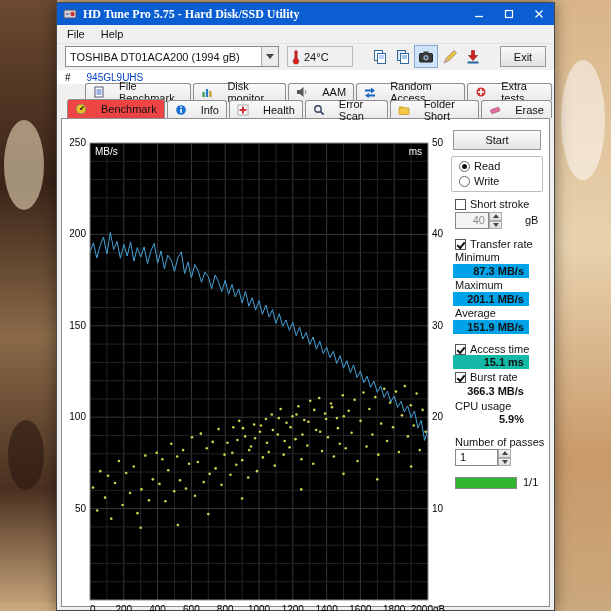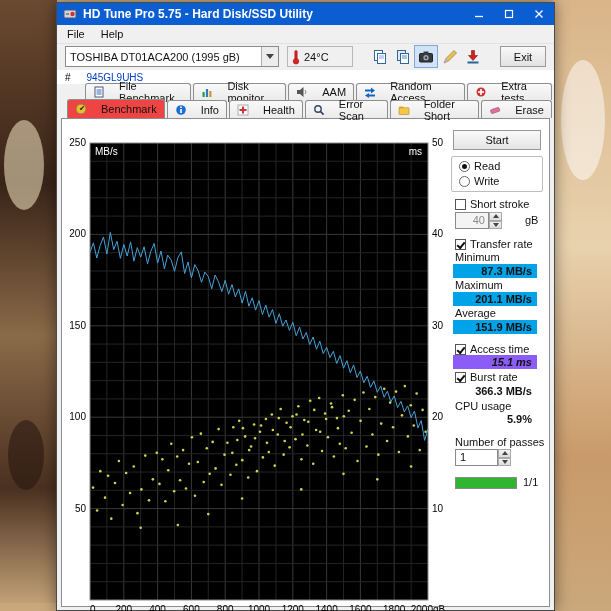--- a/index.html
+++ b/index.html
@@ -9,21 +9,21 @@
   .blob{position:absolute;border-radius:50%;}
   .wp-left{position:absolute;left:0;top:0;width:57px;height:611px;
     background:linear-gradient(180deg,#6b4a30 0%,#3a2418 30%,#8a6a48 55%,#4a3020 80%,#caa87c 100%);}
   .wp-right{position:absolute;right:0;top:0;width:58px;height:611px;
     background:linear-gradient(180deg,#d9b488 0%,#e8d2ae 40%,#c99a6a 75%,#caa87c 100%);}
   .wp-bottom{position:absolute;left:0;bottom:0;width:611px;height:8px;background:#caa87c;}
 
   .window{position:absolute;left:56px;top:2px;width:497px;height:607px;
     background:#f0f0f0;border:1px solid #4a4a4a;box-shadow:0 0 14px rgba(0,0,0,.45);}
 
-  .titlebar{height:22px;background:#0b5ed2;display:flex;align-items:center;padding-left:6px;gap:6px;}
+  .titlebar{height:22px;background:#0b5ed2;display:flex;align-items:center;padding-left:6px;gap:6px;font-family:Liberation Serif, serif;}
   .title-text{color:#fff;font-size:12px;font-weight:600;white-space:nowrap;}
   .caption{margin-left:auto;display:flex;height:100%;}
   .win-btn{width:30px;height:100%;display:flex;align-items:center;justify-content:center;cursor:default;}
 
   .menubar{height:18px;background:#f0f0f0;display:flex;align-items:center;padding-left:2px;border-bottom:1px solid #e2e2e2;}
   .menu-item{font-size:11px;padding:2px 8px;color:#111;}
 
   .toolbar{height:26px;position:relative;background:#f0f0f0;}
   .drive-select{position:absolute;left:8px;top:2px;width:214px;height:21px;background:#fff;
     border:1px solid #8a8a8a;display:flex;align-items:center;box-sizing:border-box;}
@@ -59,24 +59,24 @@
     background:linear-gradient(#fafafa,#e4e4e4);border:1px solid #979797;color:#111;}
   .groupbox{position:absolute;left:389px;top:37px;width:92px;height:36px;border:1px solid #bdbdbd;border-radius:2px;box-sizing:border-box;}
   .radio-row{position:absolute;display:flex;align-items:center;gap:4px;}
   .radio{width:11px;height:11px;border:1px solid #666;border-radius:50%;background:#fff;position:relative;box-sizing:border-box;}
   .radio.checked::after{content:"";position:absolute;left:2px;top:2px;width:5px;height:5px;border-radius:50%;background:#111;}
   .chk-row{position:absolute;display:flex;align-items:center;gap:4px;}
   .chk{width:11px;height:11px;border:1px solid #555;background:#fff;position:relative;box-sizing:border-box;}
   .chk.checked::after{content:"";position:absolute;left:1px;top:2px;width:6px;height:3px;
     border-left:2px solid #111;border-bottom:2px solid #111;transform:rotate(-50deg);}
   .ctl-label{position:absolute;left:393px;}
-  .val{position:absolute;left:391px;width:84px;height:14px;line-height:14px;font-weight:bold;
+  .val{position:absolute;left:391px;width:76px;height:14px;line-height:14px;font-weight:bold;
     text-align:right;padding-right:5px;box-sizing:border-box;}
   .val.blue{background:#00a2e8;}
-  .val.yellow{background:#8b5cf6;font-style:italic;}
+  .val.yellow{background:#14b8a6;}
   .spinner{position:absolute;display:flex;height:17px;box-sizing:border-box;}
   .spin-val{border:1px solid #8a8a8a;background:#fff;width:34px;height:17px;line-height:15px;
     padding-right:3px;text-align:right;box-sizing:border-box;}
   .spinner.disabled .spin-val{color:#8a8a8a;background:#f4f4f4;}
   .spin-btns{display:flex;flex-direction:column;width:13px;height:17px;}
   .sb{flex:1;border:1px solid #aaa;background:linear-gradient(#f4f4f4,#dcdcdc);display:flex;align-items:center;justify-content:center;box-sizing:border-box;}
   .sb.up::after{content:"";border-left:3px solid transparent;border-right:3px solid transparent;border-bottom:4px solid #444;}
   .sb.dn::after{content:"";border-left:3px solid transparent;border-right:3px solid transparent;border-top:4px solid #444;}
   .progress{position:absolute;left:393px;top:358px;width:62px;height:12px;border:1px solid #8a8a8a;background:#fff;box-sizing:border-box;}
   .progress-fill{height:100%;width:100%;background:#2fb52f;}
@@ -123,21 +123,21 @@
     </div>
   </div>
 
   <div class="menubar">
     <span class="menu-item">File</span>
     <span class="menu-item">Help</span>
   </div>
 
   <div class="toolbar">
     <div class="drive-select">
-      <span class="drive-text">TOSHIBA DT01ACA200 (1995 gB)</span>
+      <span class="drive-text">TOSHIBA DT01ACA200 (1994 gB)</span>
       <span class="dd-arrow"></span>
     </div>
     <div class="temp">
       <span style="display:flex;">
         <svg width="8" height="16" viewBox="0 0 8 16">
             <rect x="2.8" y="1.5" width="2.4" height="9" rx="1.2" fill="#d22" stroke="#922" stroke-width=".6"></rect>
             <circle cx="4" cy="12.3" r="2.8" fill="#d22" stroke="#922" stroke-width=".6"></circle>
           </svg>
       </span>
       <span>24°C</span>

